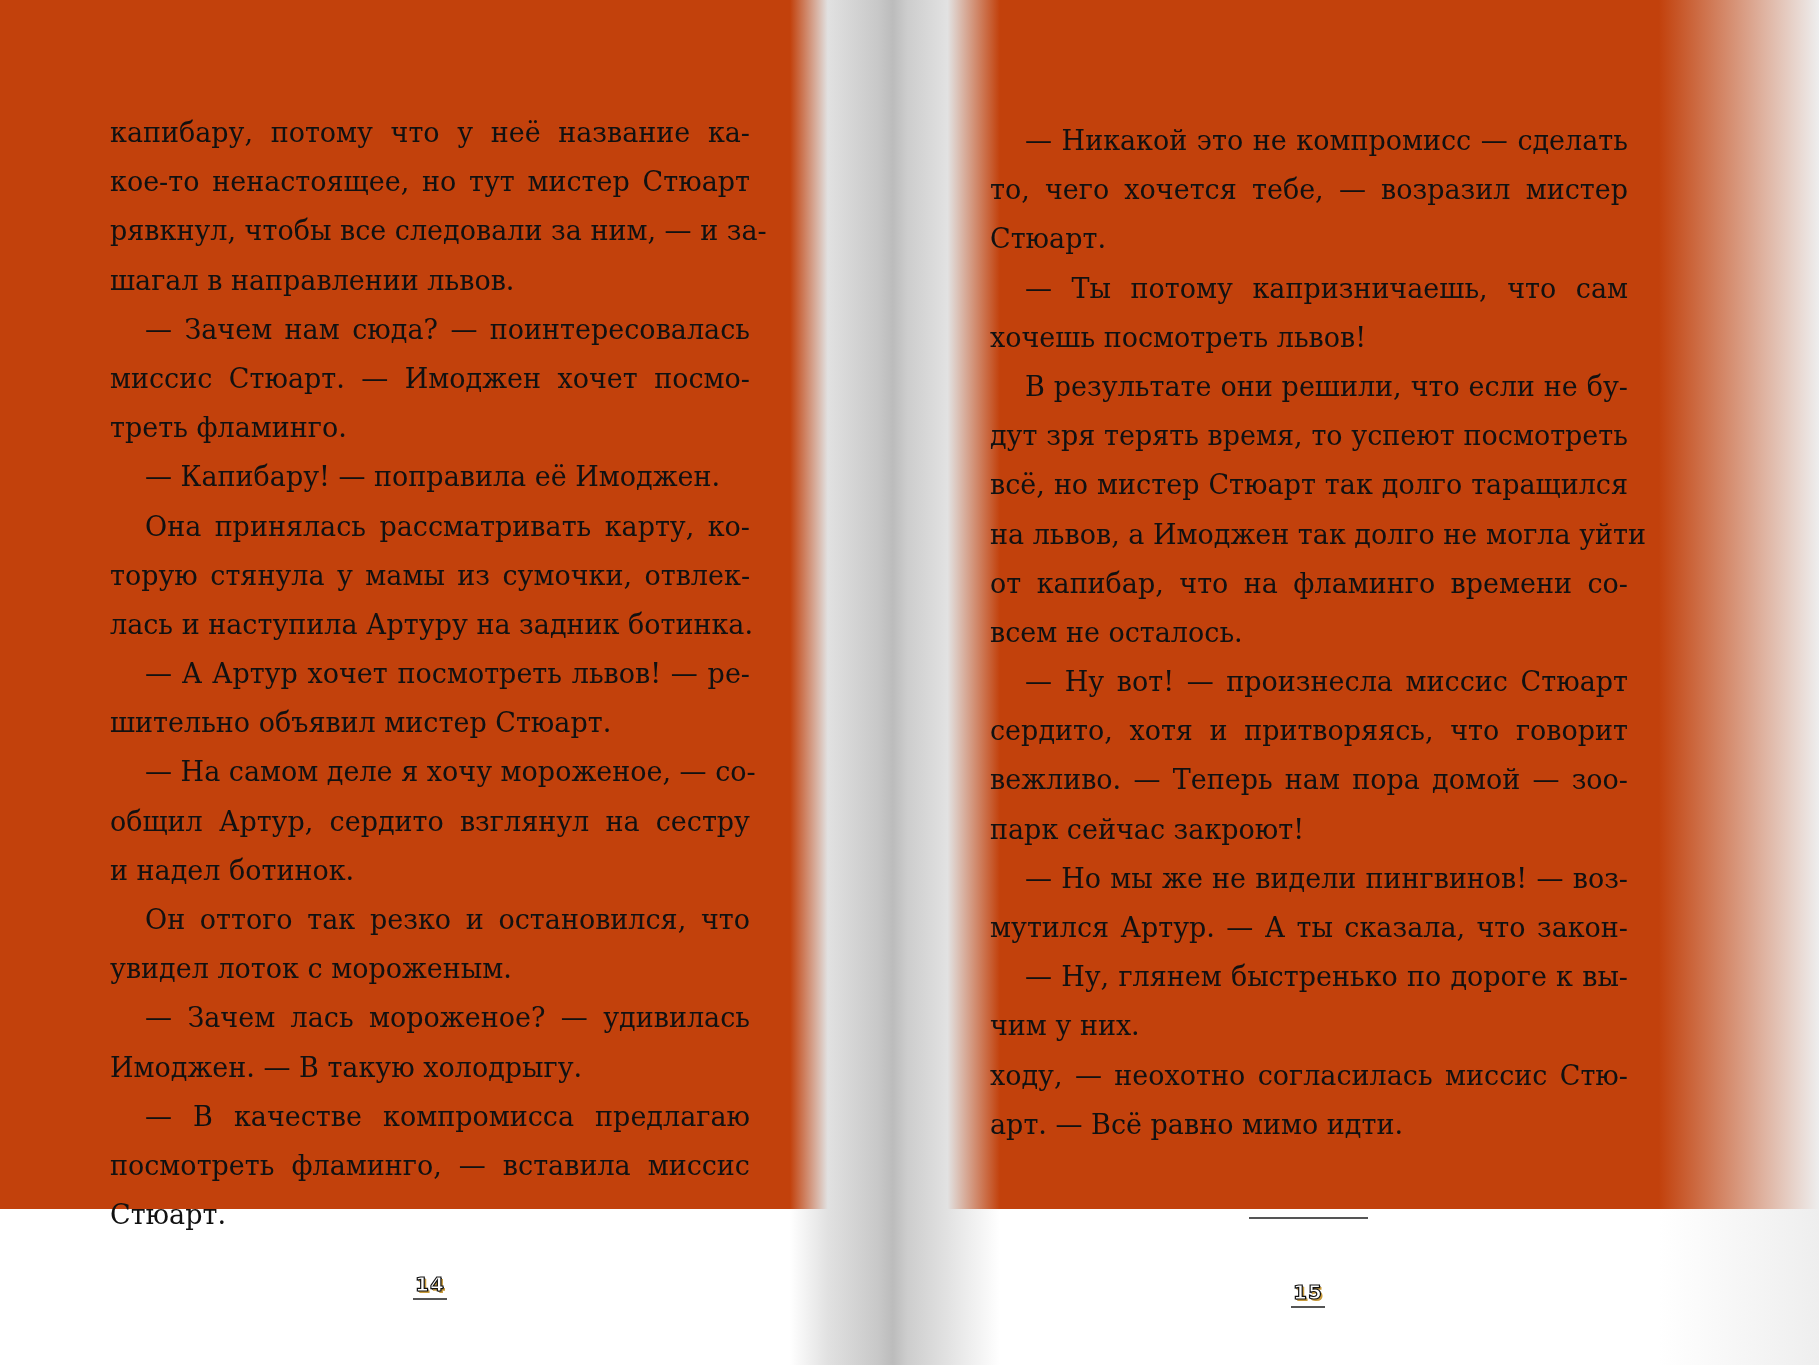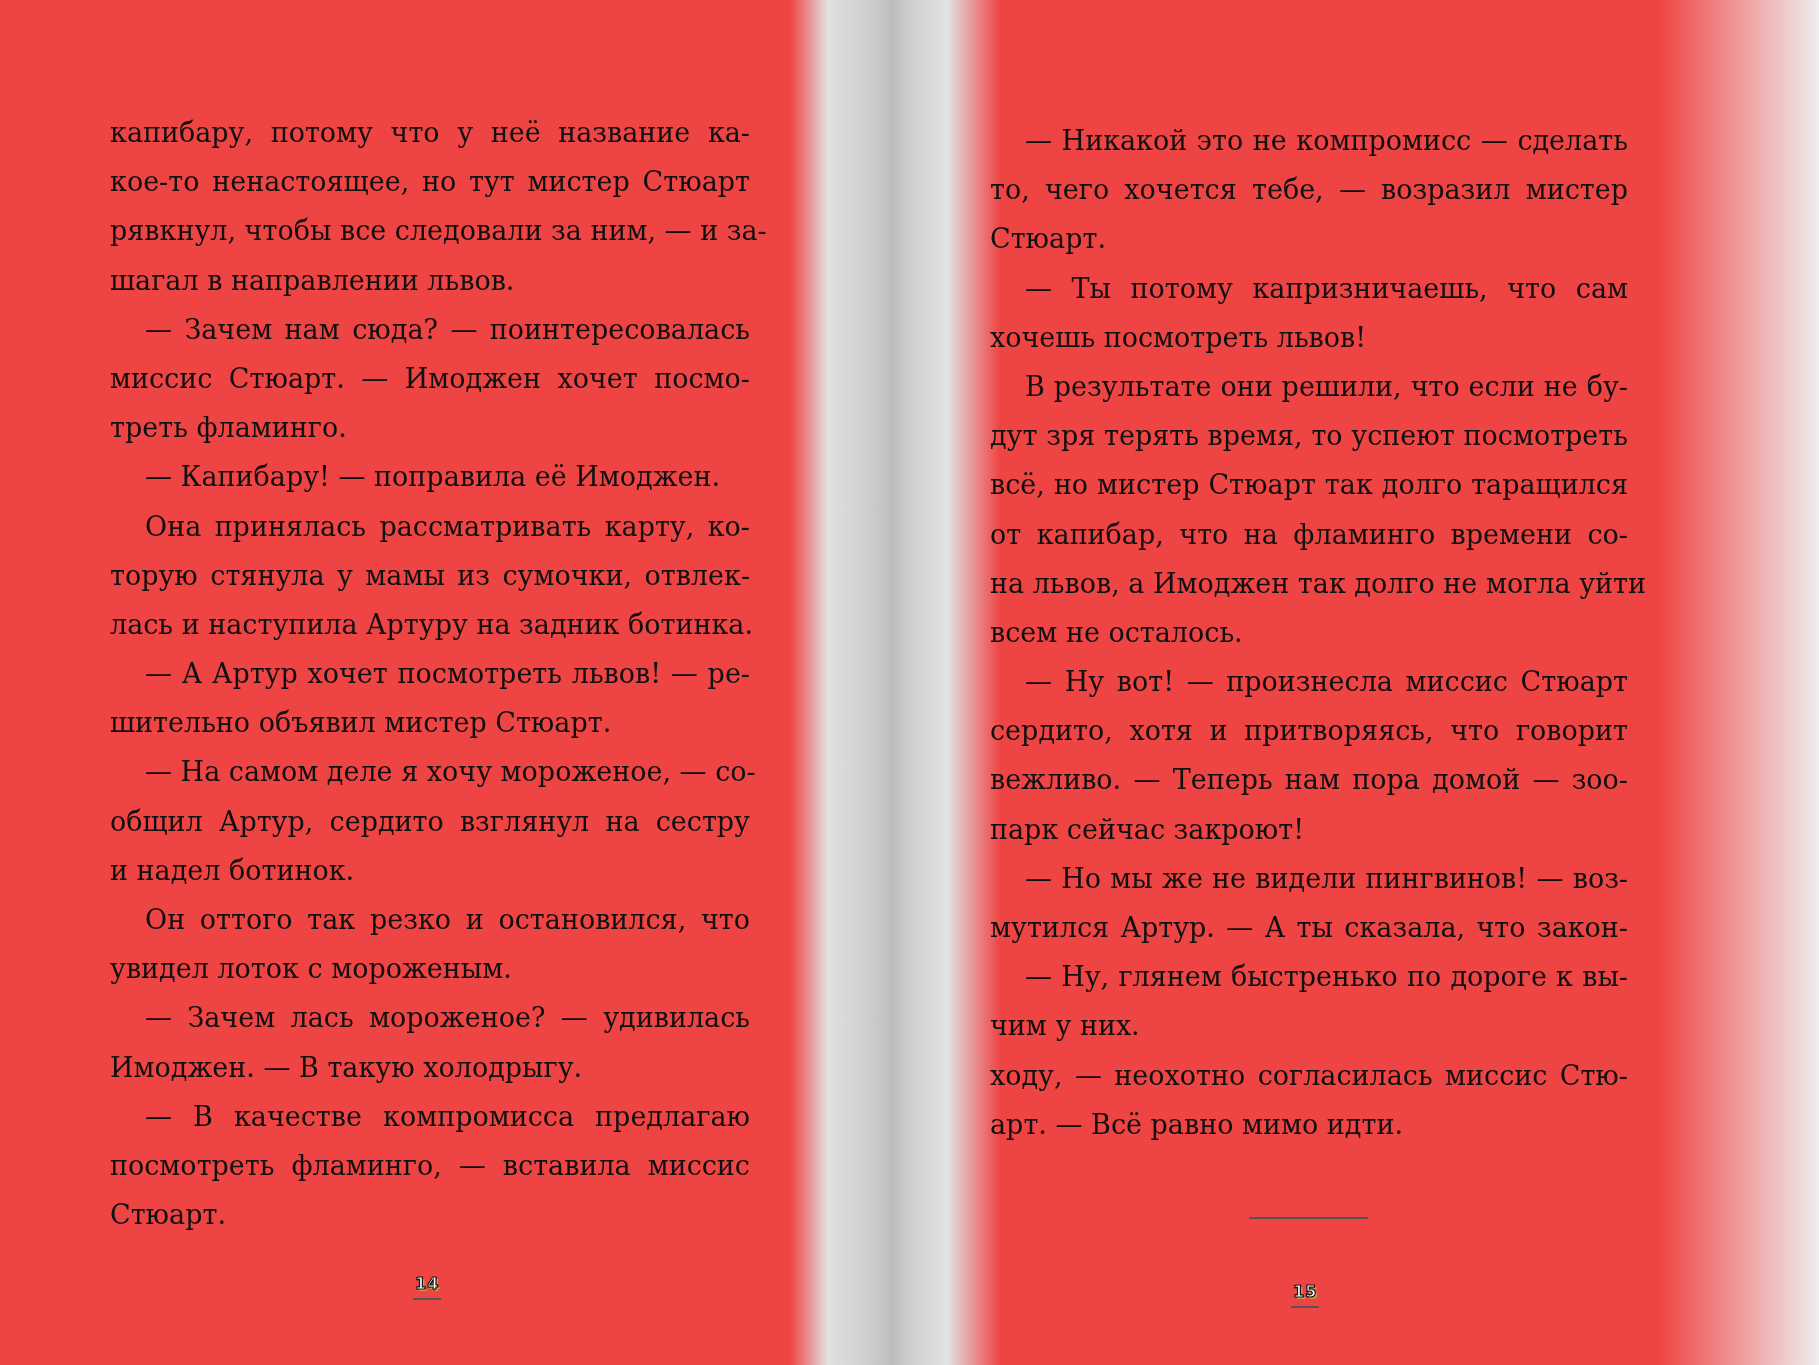--- a/index.html
+++ b/index.html
@@ -6,22 +6,22 @@
       margin: 0;
       padding: 0;
       width: 1819px;
       height: 1365px;
       overflow: hidden;
       background: #ffffff;
     }
     .spread {
       position: relative;
       width: 1819px;
-      height: 1365px;
-      background: #ef4444;
+      height: 1209px;
+      background: #c2410c;
     }
     .gutter-shadow {
       position: absolute;
       top: 0;
       left: 790px;
       width: 210px;
       height: 1365px;
       background: linear-gradient(to right,
         rgba(255,255,255,0) 0%,
         rgba(225,225,225,1) 18%,
@@ -81,21 +81,21 @@
       width: 119px;
       height: 0;
       border-top: 2px solid #555555;
     }
 
     .page-number {
       position: absolute;
       top: 1271px;
       font-family: "DejaVu Sans", "Liberation Sans", sans-serif;
       font-weight: bold;
-      font-size: 16px;
+      font-size: 20px;
       color: #ffffff;
       -webkit-text-stroke: 1.2px #111111;
       text-shadow: 2px 2px 0 #c89b3c, 1px 1px 0 #333;
       border-bottom: 2px solid #555555;
       line-height: 26px;
       padding: 0 2px 1px 2px;
       letter-spacing: 1px;
     }
     .page-left .page-number { left: 413px; }
     .page-right .page-number { left: 315px; }
@@ -139,22 +139,22 @@
   <div class="page page-right">
     <div class="text-column" id="right-lines">
         <span class="line indent">— Никакой это не компромисс — сделать</span>
         <span class="line">то, чего хочется тебе, — возразил мистер</span>
         <span class="line last">Стюарт.</span>
         <span class="line indent">— Ты потому капризничаешь, что сам</span>
         <span class="line last">хочешь посмотреть львов!</span>
         <span class="line indent">В результате они решили, что если не бу-</span>
         <span class="line">дут зря терять время, то успеют посмотреть</span>
         <span class="line">всё, но мистер Стюарт так долго таращился</span>
+        <span class="line">на львов, а Имоджен так долго не могла уйти</span>
         <span class="line">от капибар, что на фламинго времени со-</span>
-        <span class="line">на львов, а Имоджен так долго не могла уйти</span>
         <span class="line last">всем не осталось.</span>
         <span class="line indent">— Ну вот! — произнесла миссис Стюарт</span>
         <span class="line">сердито, хотя и притворяясь, что говорит</span>
         <span class="line">вежливо. — Теперь нам пора домой — зоо-</span>
         <span class="line last">парк сейчас закроют!</span>
         <span class="line indent">— Но мы же не видели пингвинов! — воз-</span>
         <span class="line">мутился Артур. — А ты сказала, что закон-</span>
         <span class="line indent">— Ну, глянем быстренько по дороге к вы-</span>
         <span class="line last">чим у них.</span>
         <span class="line">ходу, — неохотно согласилась миссис Стю-</span>

